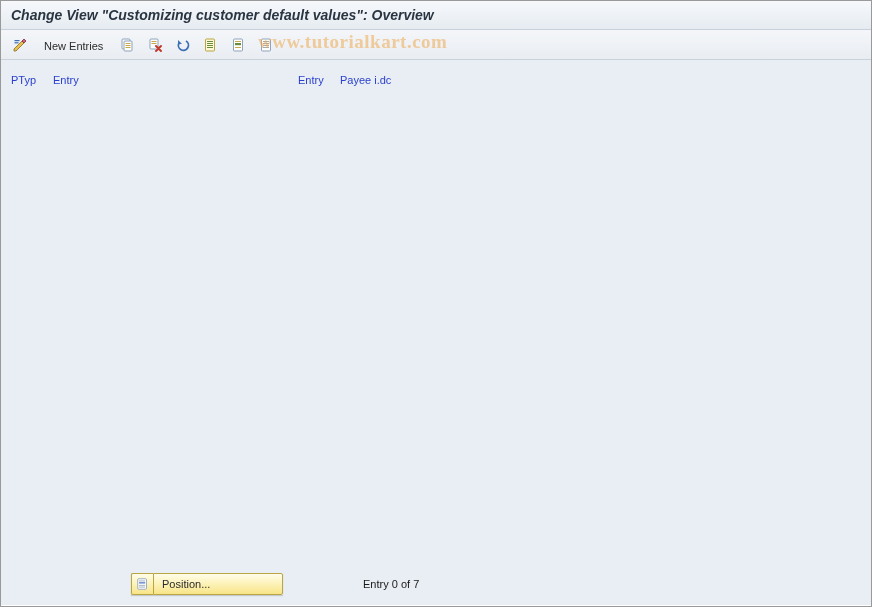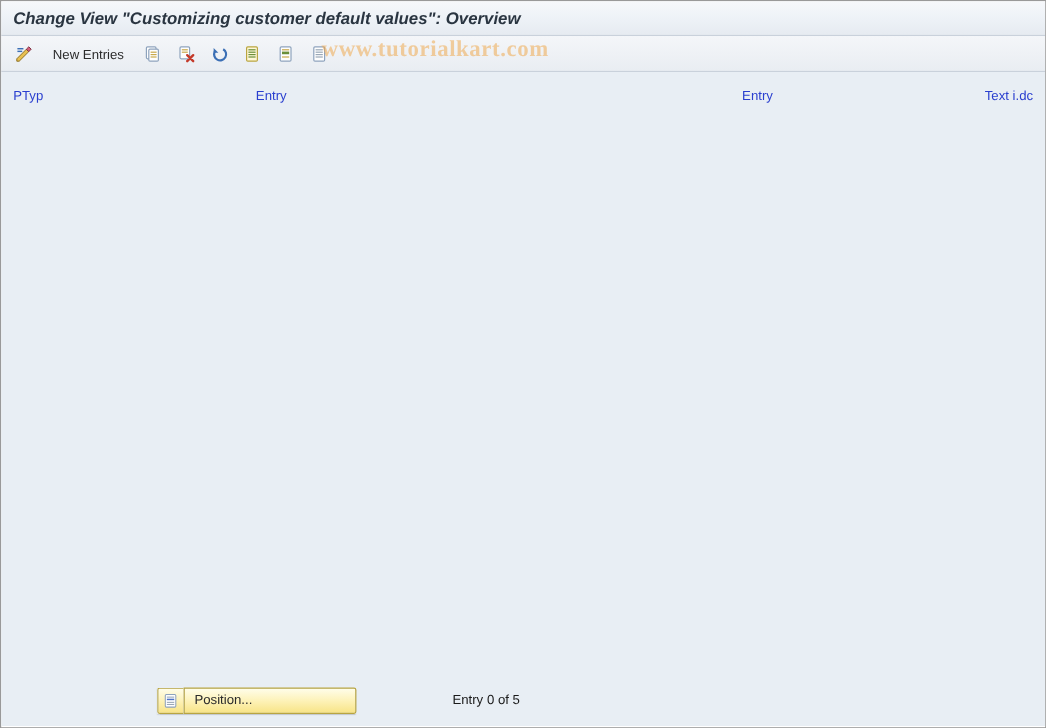--- a/index.html
+++ b/index.html
@@ -46,41 +46,40 @@
     .tb-text-btn {
       font-size: 11px;
       color: #2b2b2b;
       padding: 2px 6px;
       border: 1px solid transparent;
       border-radius: 2px;
       cursor: pointer;
     }
     .watermark {
       position: absolute;
-      left: 267px;
+      left: 257px;
       top: 1px;
       font-size: 19px;
       font-weight: bold;
       color: rgba(238, 170, 80, 0.55);
       letter-spacing: 0.5px;
       pointer-events: none;
       font-family: Georgia, 'Times New Roman', serif;
     }
     .content {
       background: #e8eef4;
       height: calc(100% - 60px);
       position: relative;
       padding: 14px 10px 0 10px;
     }
     .col-headers {
       display: flex;
       font-size: 11px;
       color: #2a3fcf;
       gap: 0;
-      justify-content: space-between;
     }
     .ch-ptyp { width: 42px; }
     .ch-text { width: 245px; }
     .ch-agrp { width: 42px; }
     .ch-payee { width: auto; }
     .footer-bar {
       position: absolute;
       bottom: 10px;
       left: 0;
       right: 0;
@@ -99,21 +98,21 @@
       height: 22px;
       background: linear-gradient(to bottom, #fffde9 0%, #fdf2b8 50%, #f8e487 100%);
       border: 1px solid #b9a541;
       border-right: none;
       border-radius: 2px 0 0 2px;
       display: inline-flex;
       align-items: center;
       justify-content: center;
     }
     .position-btn {
-      width: 144px;
+      width: 130px;
       height: 22px;
       background: linear-gradient(to bottom, #fffde9 0%, #fdf2b8 50%, #f8e487 100%);
       border: 1px solid #b9a541;
       border-radius: 0 2px 2px 0;
       font-size: 11px;
       color: #2b2b2b;
       cursor: pointer;
       text-align: left;
       padding-left: 8px;
     }
@@ -199,31 +198,31 @@
   </span>
 
   <span class="watermark">www.tutorialkart.com</span>
 </div>
 
 <div class="content">
   <div class="col-headers">
     <span class="ch-ptyp">PTyp</span>
     <span class="ch-text">Entry</span>
     <span class="ch-agrp">Entry</span>
-    <span class="ch-payee">Text i.dc</span>
+    <span class="ch-payee">Payee i.dc</span>
   </div>
 
   <div class="footer-bar">
     <span class="position-btn-wrap">
       <span class="position-icon-box">
         <svg width="14" height="14" viewBox="0 0 16 16">
           <rect x="2" y="2" width="10" height="12" rx="1" fill="#fefefe" stroke="#8ea3bd" stroke-width="1"></rect>
           <rect x="3.5" y="4" width="7" height="1" fill="#9aa8b7"></rect>
           <rect x="3.5" y="6" width="7" height="1.4" fill="#4f74c8"></rect>
           <rect x="3.5" y="9" width="7" height="1" fill="#9aa8b7"></rect>
           <rect x="3.5" y="11" width="7" height="1" fill="#9aa8b7"></rect>
         </svg>
       </span>
       <button class="position-btn">Position...</button>
     </span>
-    <span class="entry-count">Entry 0 of 5</span>
+    <span class="entry-count">Entry 0 of 7</span>
   </div>
 </div>
 
 </body></html>

